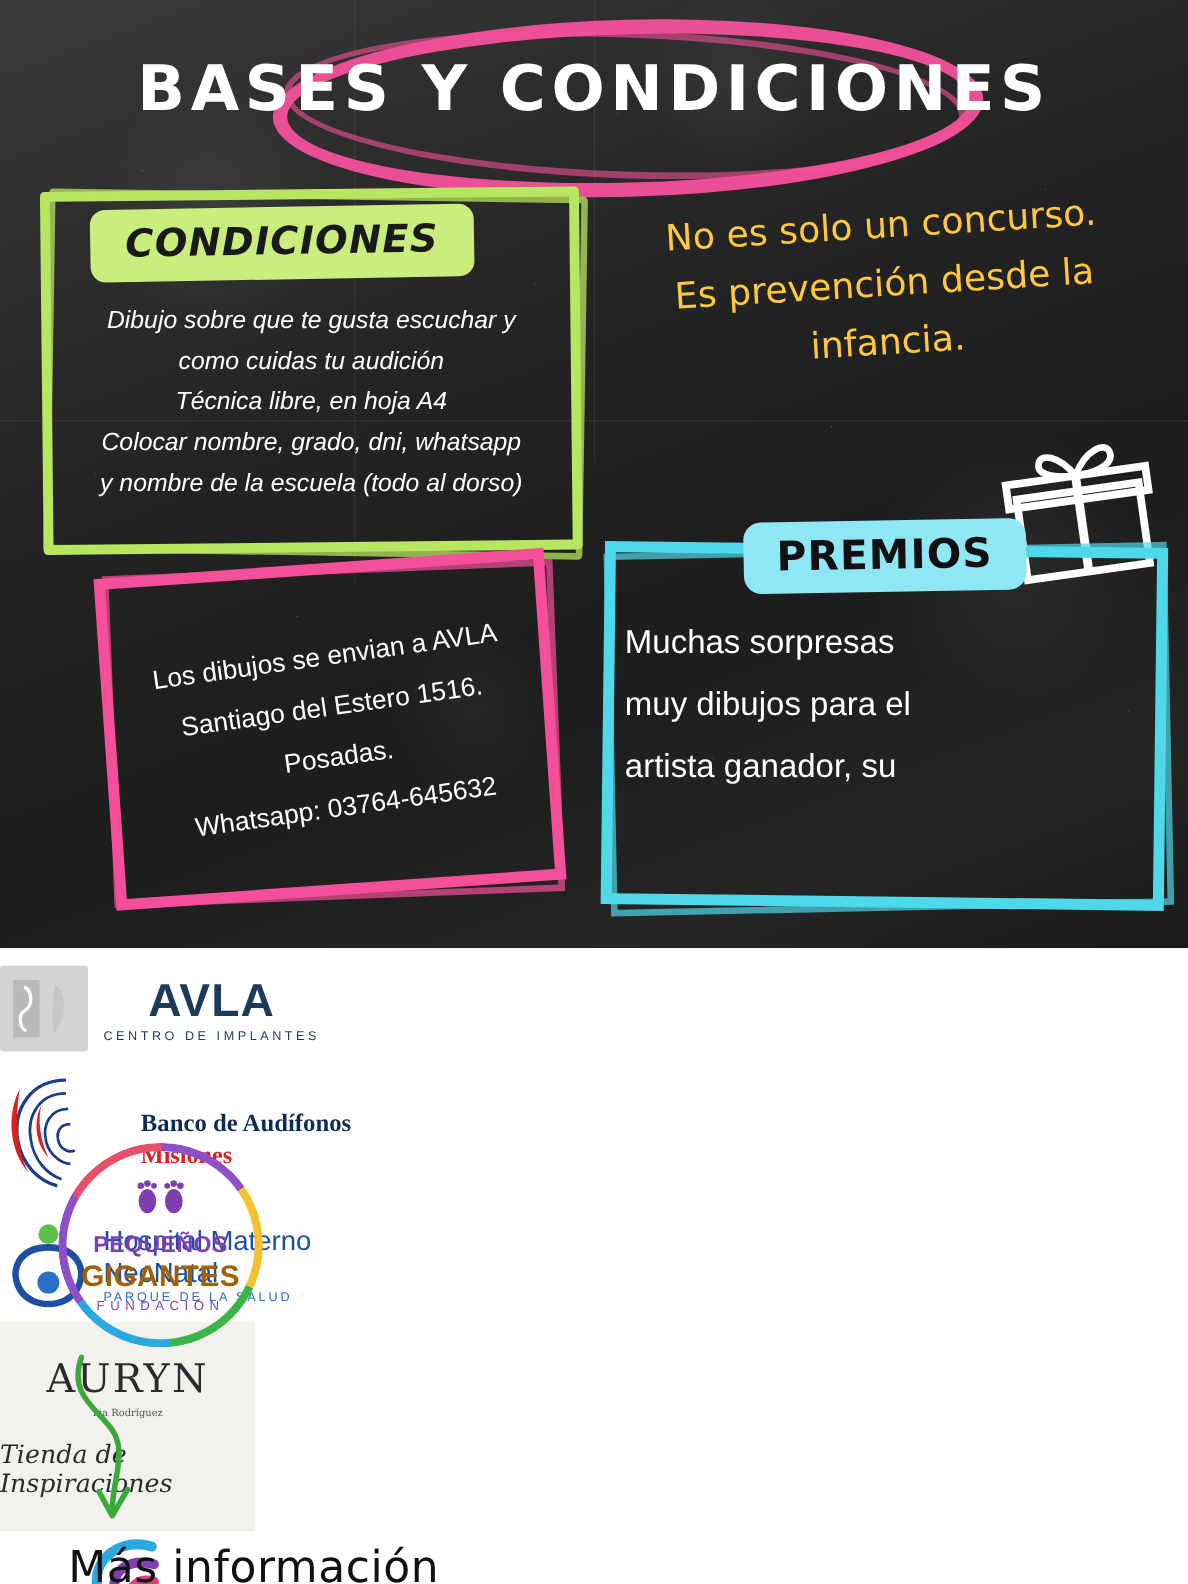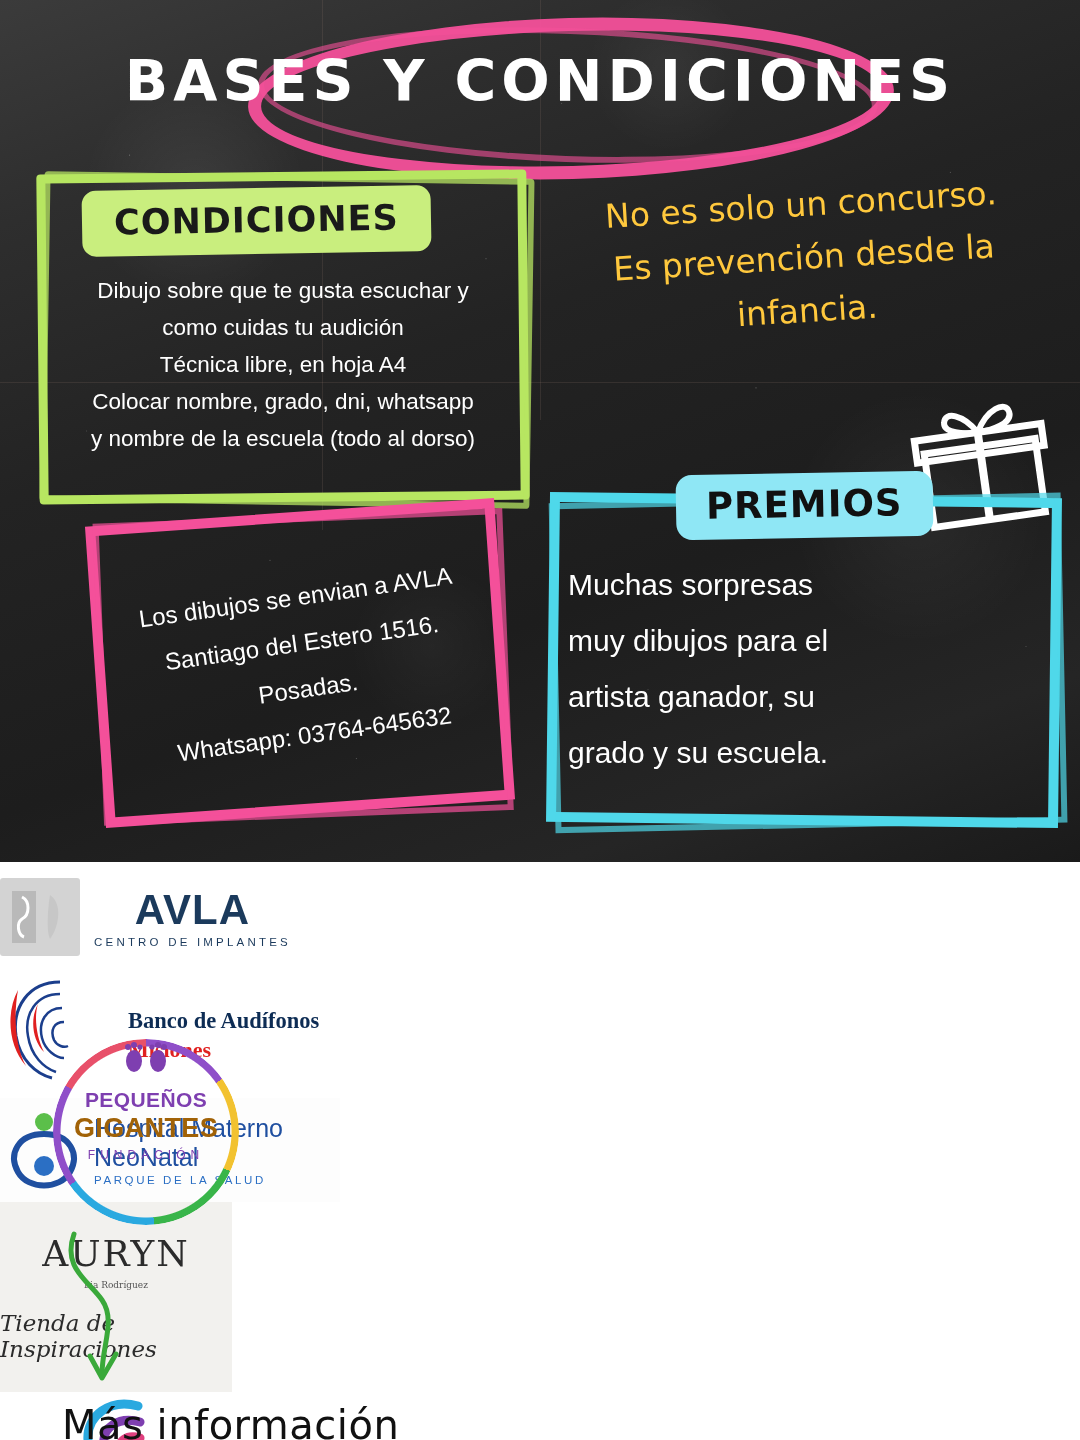--- a/index.html
+++ b/index.html
@@ -87,21 +87,21 @@
     font-size: 57px;
     letter-spacing: 5px;
     font-weight: bold;
     font-family: "DejaVu Sans", sans-serif;
   }
 
   
   .cond-box {
     position: absolute;
     left: 38px; top: 172px;
-    width: 490px; height: 330px;
+    width: 490px; height: 330px; font-style: italic;
   }
   .cond-frame {
     position: absolute;
     inset: 0;
     border: 9px solid #b7e661;
     border-radius: 4px;
     transform: rotate(-0.6deg);
   }
   .cond-frame.b {
     transform: rotate(0.9deg) translate(4px, 3px);
@@ -259,21 +259,21 @@
   .hmn-l2 { font-size: 25px; color:#1f4fa0; font-family:"Liberation Sans",sans-serif;}
   .hmn-l3 { font-size: 11.5px; color:#2b6fc4; letter-spacing:2.6px; margin-top:2px;}
 
   .peq-wrap { left: 48px; top: 172px; width: 196px; height: 196px; }
   .peq-inner { position:relative; width:186px; height:186px;}
   .peq-ring { position:absolute; inset:0; border-radius:50%;
     background: conic-gradient(#8f4fc9 0deg 55deg, #f2c230 55deg 115deg, #39b54a 115deg 175deg, #2aa9e0 175deg 235deg, #8f4fc9 235deg 300deg, #e8506a 300deg 360deg);
     -webkit-mask: radial-gradient(circle, transparent 0 85px, #000 86px 93px, transparent 94px);
             mask: radial-gradient(circle, transparent 0 85px, #000 86px 93px, transparent 94px);
   }
-  .peq-txt { position:absolute; inset:0; display:flex; flex-direction:column; align-items:center; justify-content:flex-start; gap:1px;}
+  .peq-txt { position:absolute; inset:0; display:flex; flex-direction:column; align-items:center; justify-content:center; gap:1px;}
   .peq-l1 { font-size:21px; font-weight:bold; color:#7e3fb0; letter-spacing:0.4px;}
   .peq-l2 { font-size:27px; font-weight:bold; color:#a16207; letter-spacing:0.4px;}
   .peq-l3 { font-size:12px; color:#7e3fb0; letter-spacing:5px; margin-top:3px;}
 
   .auryn-wrap { left: 292px; top: 175px; width: 232px; height: 190px; background:#f2f1ee; display:flex; flex-direction:column; align-items:center; justify-content:center; gap:6px;}
   .auryn-l1 { font-size: 36px; color:#2b2b2b; font-family:"DejaVu Serif", serif; letter-spacing:2px;}
   .auryn-l2 { font-size: 9px; color:#555; font-family:"DejaVu Serif", serif;}
   .auryn-l3 { font-size: 23px; color:#2b2b2b; font-family:"DejaVu Serif", serif; font-style:italic; margin-top:14px;}
 
   .parque-wrap { left: 580px; top: 178px; width: 230px; height: 190px; display:flex; flex-direction:column; align-items:center; justify-content:flex-start;}
@@ -350,21 +350,20 @@
   <div class="blue-box">
     <div class="blue-frame"></div>
     <div class="blue-frame b"></div>
     <div class="blue-label">
       <span>PREMIOS</span>
     </div>
     <div class="blue-text">
       <div>Muchas sorpresas</div>
       <div>muy dibujos para el</div>
       <div>artista ganador, su</div>
-      <div>grado y su escuela.</div>
     </div>
   </div>
 </div>
 
 <div class="logos">
 
   <div class="avla-wrap">
     <div class="avla-icon">
       <svg width="64" height="64" viewBox="0 0 64 64">
         <rect x="4" y="6" width="24" height="52" fill="#b9b9b9"></rect>

